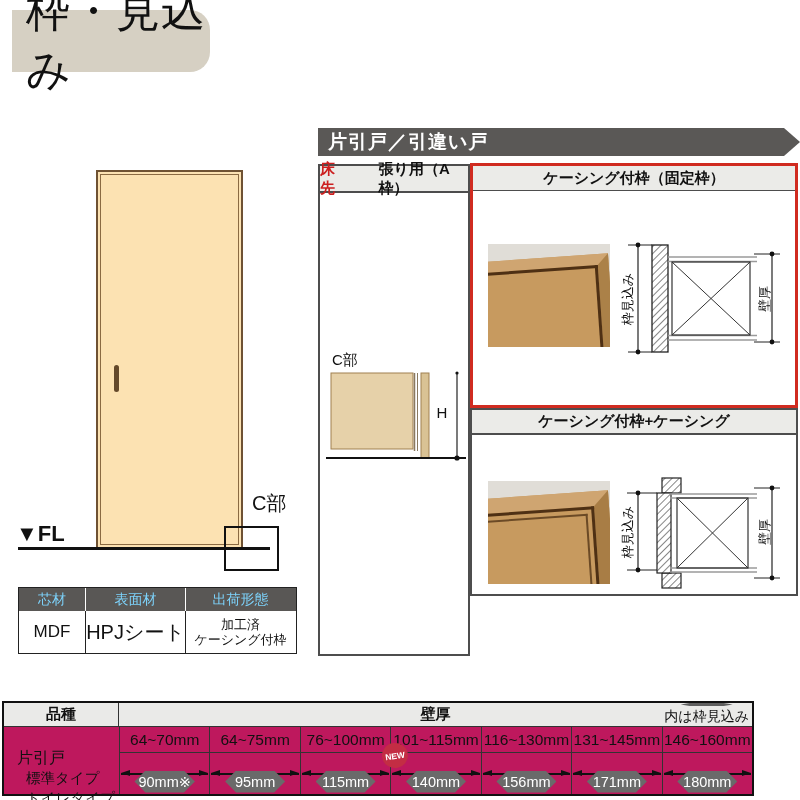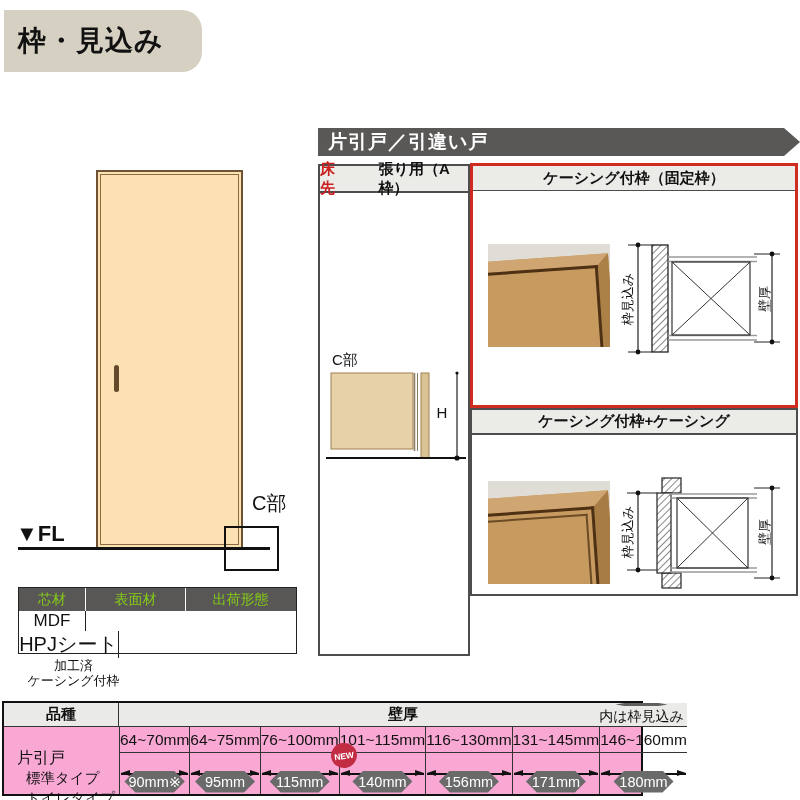--- a/index.html
+++ b/index.html
@@ -1,37 +1,37 @@
 <!DOCTYPE html>
 <html><head>
 <meta charset="utf-8">
 <style>
   * { margin:0; padding:0; box-sizing:border-box; }
   html,body { width:800px; height:800px; background:#fff; font-family:"Liberation Sans","DejaVu Sans",sans-serif; color:#111; position:relative; overflow:hidden; }
   .abs { position:absolute; }
 
   
-  .title-badge { left:4px; top:10px; width:198px; height:62px; background:#d6d0c3; border-radius:0 20px 20px 0;
-    display:flex; align-items:center; padding-left:14px; font-size:28px; font-weight:bold; letter-spacing:1px; }
+  .title-badge { left:12px; top:10px; width:198px; height:62px; background:#d6d0c3; border-radius:0 20px 20px 0;
+    display:flex; align-items:center; padding-left:14px; font-size:44px; font-weight:normal; letter-spacing:1px; }
 
   
   .door { left:96px; top:170px; width:147px; height:379px; background:#fce2b2; border:2px solid #6f5233; }
   .door-inner { position:absolute; inset:2px; border:1px solid #8a6a42; }
   .door-handle { position:absolute; left:16px; top:193px; width:5px; height:27px; background:#64492b; border-radius:3px; }
   .fl-marker { left:16px; top:521px; font-size:22px; font-weight:bold; letter-spacing:0px; }
   .floor-line { left:18px; top:547px; width:252px; border-top:3px solid #111; }
   .cbu-label-main { left:252px; top:490px; font-size:20px; }
   .cbu-box { left:224px; top:526px; width:55px; height:45px; border:2.5px solid #111; background:transparent; }
 
   
   .spec-table { left:18px; top:587px; width:279px; border:1.5px solid #222; }
-  .spec-head { display:flex; background:#595755; color:#84cc16; height:23px; }
+  .spec-head { display:flex; background:#595755; color:#7dd3fc; height:23px; }
   .spec-head > div { display:flex; align-items:center; justify-content:center; font-size:14px; border-right:1px solid #fff; }
   .spec-head > div:last-child { border-right:none; }
-  .spec-body { display:flex; background:#fff; height:42px;flex-direction:column; }
+  .spec-body { display:flex; background:#fff; height:42px; }
   .spec-body > div { display:flex; align-items:center; justify-content:center; border-right:1.5px solid #222; text-align:center; }
   .spec-body > div:last-child { border-right:none; }
   .c1 { width:67px; } .c2 { width:100px; } .c3 { width:109px; }
   .v-mdf { font-size:17px; } .v-hpj { font-size:20px; } .v-ship { font-size:13px; line-height:15px; white-space:pre-line; }
 
   
   .banner { left:318px; top:128px; width:482px; height:28px; background:#5a5856; color:#fff;
     clip-path:polygon(0 0, calc(100% - 16px) 0, 100% 50%, calc(100% - 16px) 100%, 0 100%);
     display:flex; align-items:center; padding-left:10px; font-size:19px; font-weight:bold; letter-spacing:1px; }
 
@@ -60,22 +60,22 @@
 
   
   .diagA { left:140px; top:70px; width:172px; height:128px; }
   .diagB { left:141px; top:63px; width:172px; height:132px; }
   .vlabel { position:absolute; transform:rotate(-90deg); font-size:13px; white-space:nowrap; text-align:center; }
   .lab-fd { width:80px; left:-25px; top:54px; }
   .lab-wt { width:60px; left:122px; top:54px; }
   .diagB .lab-fd { top:50px; } .diagB .lab-wt { top:50px; }
 
   
-  .btable { left:2px; top:701px; width:641px; border:2.5px solid #111; display:grid;
-    grid-template-columns:115px repeat(7, 1fr); grid-template-rows:24px 26px 41px; background:#f9a8d4; }
+  .btable { left:2px; top:701px; width:752px; border:2.5px solid #111; display:grid;
+    grid-template-columns:115px repeat(7, 1fr); grid-template-rows:24px 26px 41px; background:#be185d; }
   .bt-prod-head { grid-column:1; grid-row:1; background:#eaeae8; border-right:1px solid #333; border-bottom:1.5px solid #333;
     display:flex; align-items:center; justify-content:center; font-size:15px; font-weight:bold; }
   .bt-wall-head { grid-column:2 / 9; grid-row:1; background:#eaeae8; border-bottom:1.5px solid #333; position:relative;
     display:flex; align-items:center; justify-content:center; font-size:15px; font-weight:bold; }
   .bt-legend { position:absolute; right:3px; top:0; bottom:0; display:flex; align-items:center; gap:2px; font-weight:normal; font-size:14px;flex-direction:column; }
   .legend-hex { width:52px; height:15px; background:#5f5f5f; clip-path:polygon(9px 0, calc(100% - 9px) 0, 100% 50%, calc(100% - 9px) 100%, 9px 100%, 0 50%); }
   .bt-prod-cell { grid-column:1; grid-row:2 / 4; border-right:0; padding-top:3px; font-size:15px; line-height:20px; }
   .pl1 { font-size:16px; padding-left:13px;margin-top:18px; } .pl2, .pl3 { font-size:14.5px; padding-left:22px; }
   .bt-size { border-left:1px solid #333; border-bottom:1px solid #333; display:flex; align-items:center; justify-content:center; font-size:15.5px; }
   .bt-badge { border-left:1px solid #333; position:relative; display:flex; align-items:center; justify-content:center; overflow:visible; }

